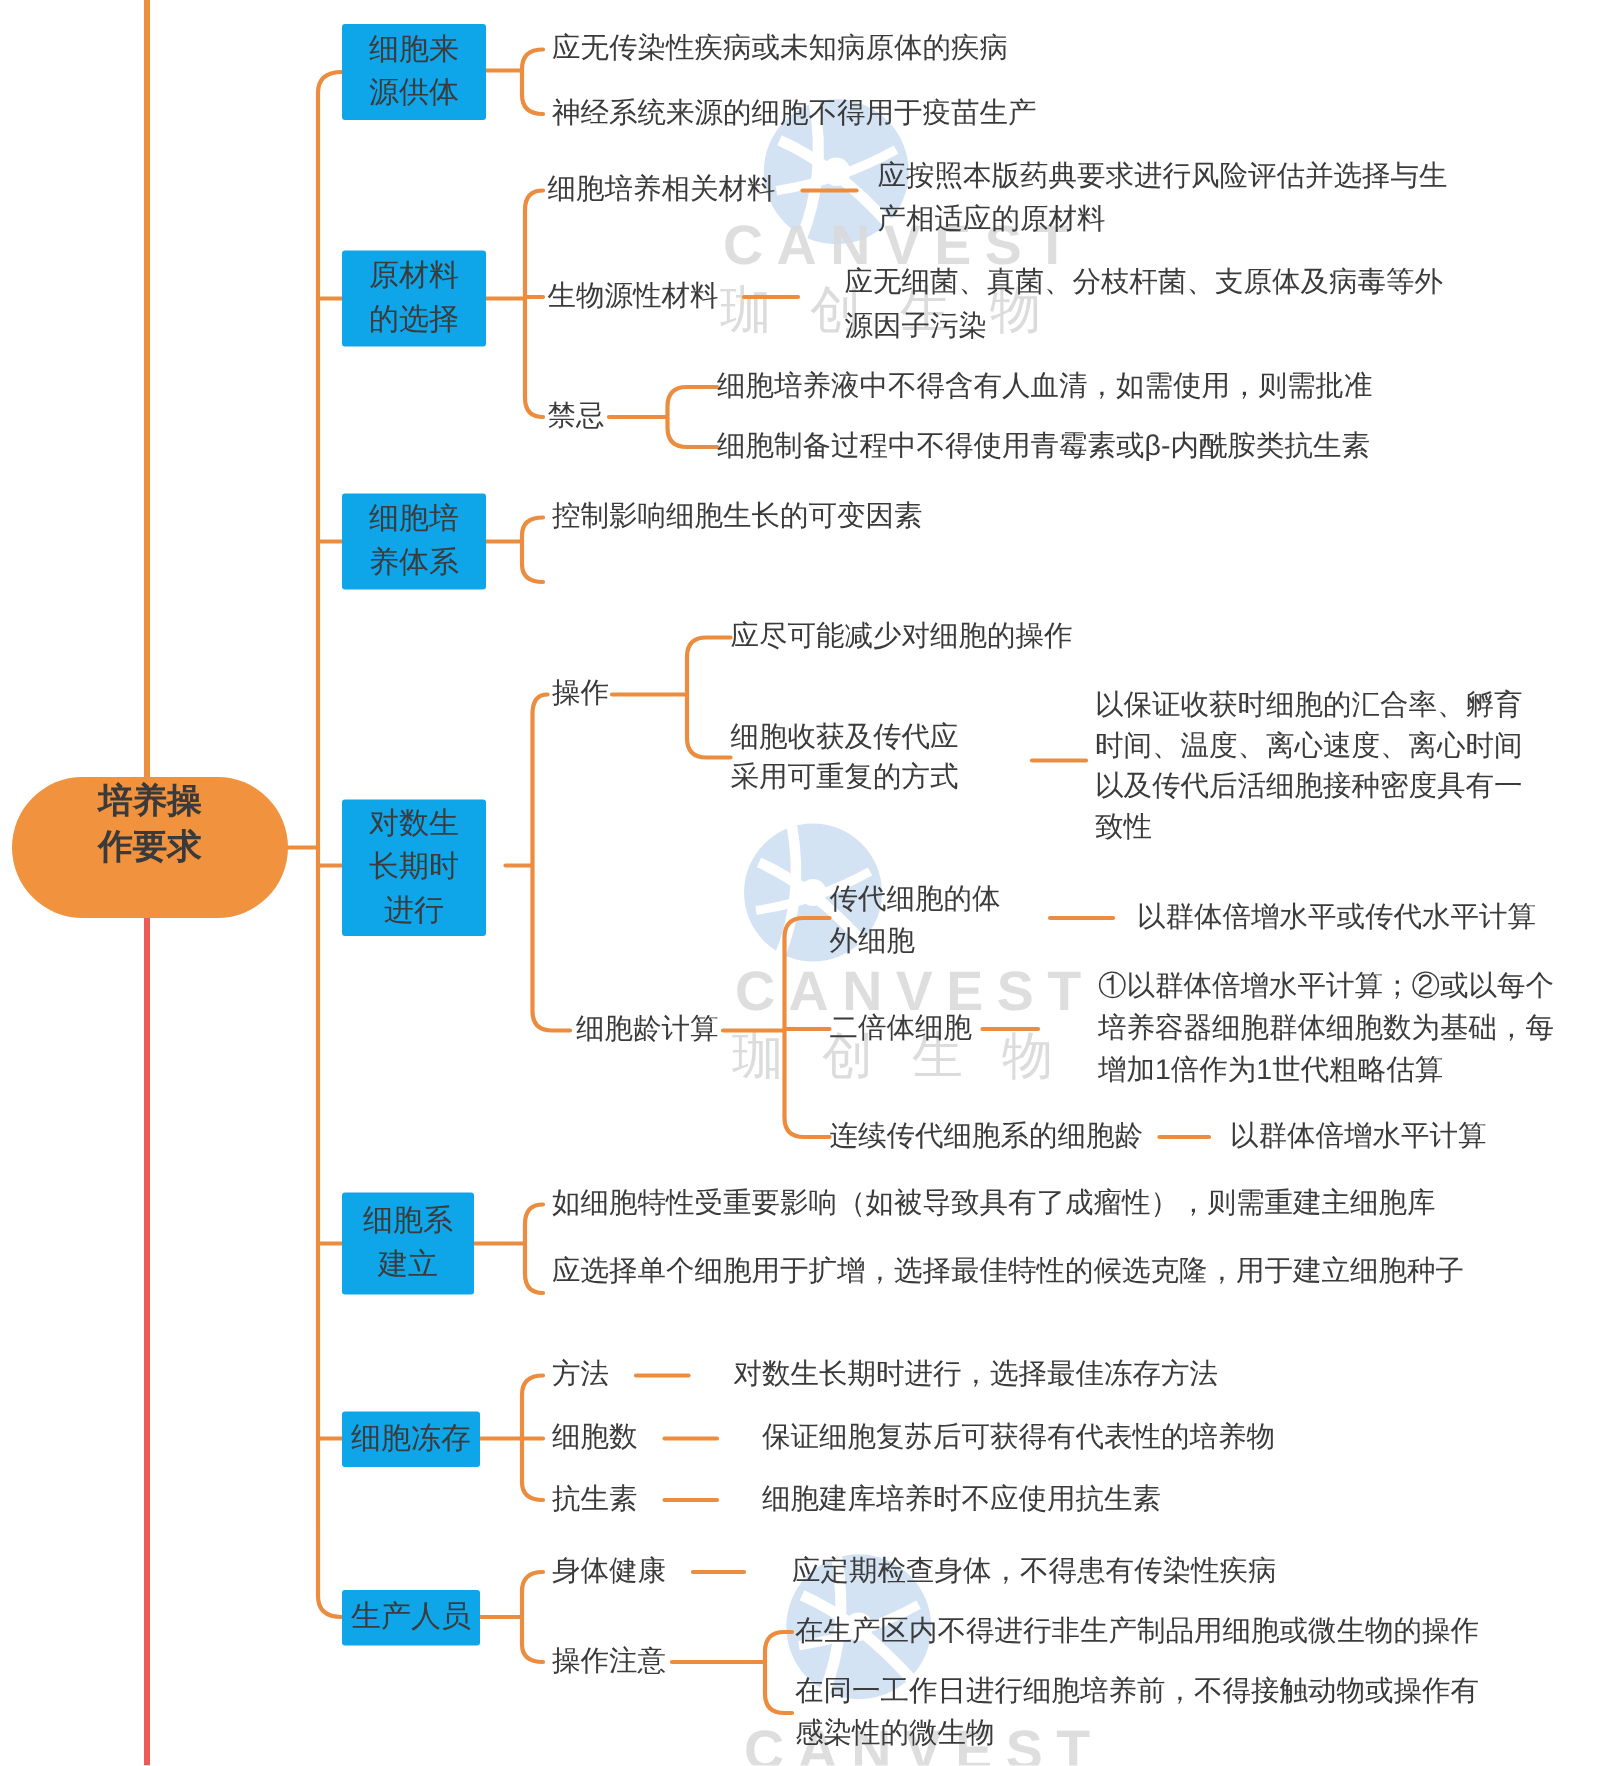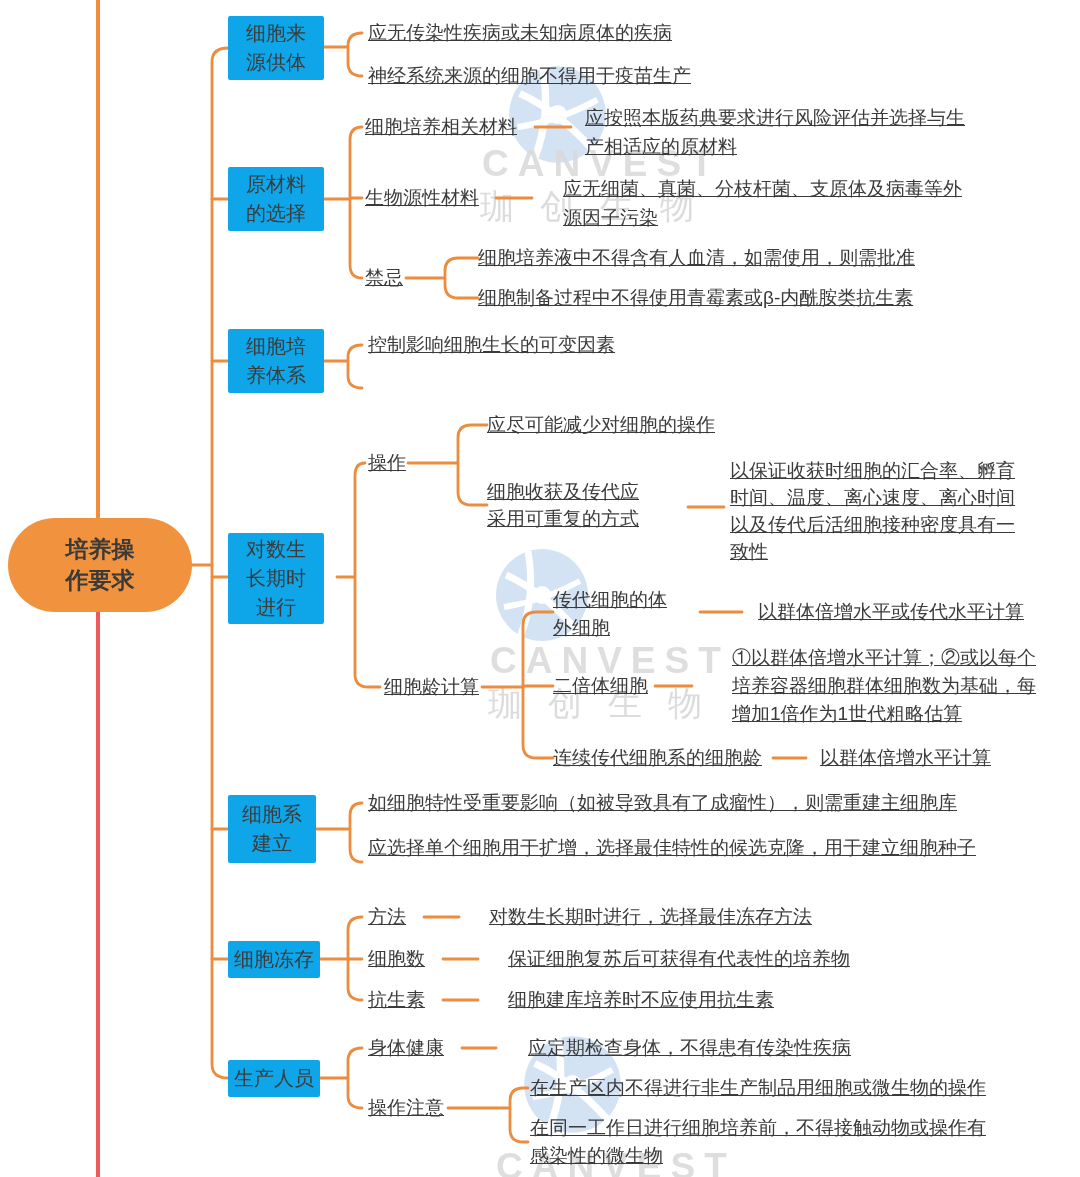--- a/index.html
+++ b/index.html
@@ -18,27 +18,27 @@
   #wires{position:absolute;left:0;top:0;z-index:1;}
 
   
   .topic{position:absolute;z-index:2;background:#0ea5e9;color:#3B3B3B;
     border-radius:2px;display:flex;align-items:center;justify-content:center;
     font-size:20px;line-height:29px;font-weight:500;text-align:center;}
   .topic .wraptxt{display:block;width:66px;}
   .topic.oneline{white-space:nowrap;}
 
   #root-node{position:absolute;z-index:2;left:8px;top:518px;width:184px;height:94px;
-    background:#F0923E;border-radius:47px;display:flex;align-items:center;
+    background:#F0923E;border-radius:47px;display:flex;
     justify-content:center;color:#3A3A3A;font-size:23px;font-weight:700;
     line-height:31px;text-align:center;}
   #root-node .wraptxt{display:block;width:76px;}
 
   .leaf{position:absolute;z-index:2;font-size:19px;line-height:28px;
-    color:#3B3B3B;font-weight:500;white-space:nowrap;text-decoration:underline;}
+    color:#3B3B3B;font-weight:500;white-space:nowrap;}
   .leaf.wrap{white-space:normal;}
 </style>
 </head>
 <body>
 
 <div id="canvas">
 
   <svg class="wm" style="left:505px;top:62px" width="105" height="105" viewBox="0 0 100 100">
     <g opacity="0.8">
       <circle cx="50" cy="50" r="46" fill="#C9DDF2"></circle>

